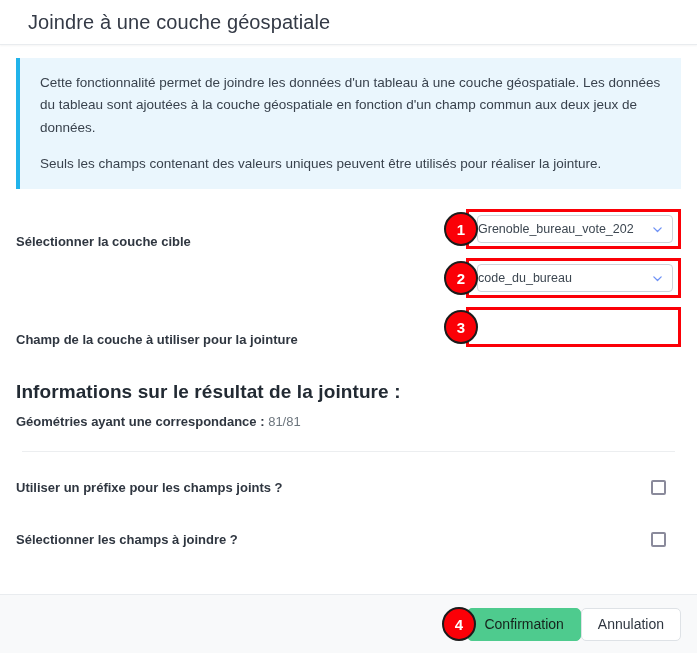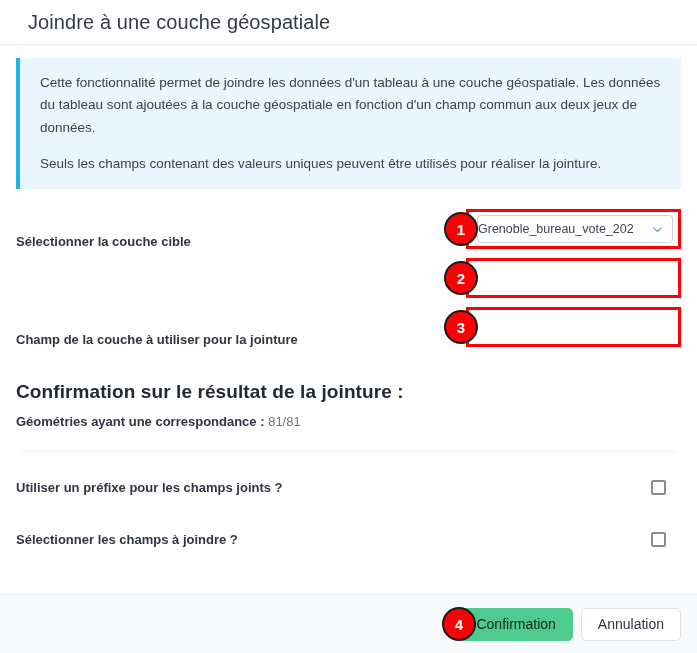--- a/index.html
+++ b/index.html
@@ -238,21 +238,20 @@
     padding: 0 16px;
     height: 33px;
     display: inline-flex;
     align-items: center;
     justify-content: center;
   }
   .btn-confirm {
     background: #4ecb8e;
     border: 1px solid #4ecb8e;
     color: #16231c;
-    margin-right: 8px;
   }
   .btn-cancel {
     background: #ffffff;
     border: 1px solid #dee2e6;
     color: #2f3640;
   }
 </style>
 </head>
 <body>
 
@@ -279,30 +278,38 @@
           <svg class="chevron-down" viewBox="0 0 16 16" fill="none" xmlns="http://www.w3.org/2000/svg">
             <path d="M3.5 6 L8 10.5 L12.5 6" stroke="#6f92f5" stroke-width="1.6" stroke-linecap="round" stroke-linejoin="round"></path>
           </svg>
         </span>
       </div>
     </div>
 
     <div class="form-row">
       <div class="select-highlight"></div>
       <div class="badge badge-2">2</div>
+      <div class="select-wrap">
+        <span class="select-value">code_du_bureau</span>
+        <span>
+          <svg class="chevron-down" viewBox="0 0 16 16" fill="none" xmlns="http://www.w3.org/2000/svg">
+            <path d="M3.5 6 L8 10.5 L12.5 6" stroke="#6f92f5" stroke-width="1.6" stroke-linecap="round" stroke-linejoin="round"></path>
+          </svg>
+        </span>
+      </div>
     </div>
 
     <div class="form-row">
       <div class="row-label">Champ de la couche à utiliser pour la jointure</div>
       <div class="select-highlight"></div>
       <div class="badge badge-3">3</div>
     </div>
 
     <div class="results-section">
-      <h2 class="results-heading">Confirmation sur le résultat de la jointure :</h2>
+      <h2 class="results-heading">Informations sur le résultat de la jointure :</h2>
       <p class="result-line">
         <span class="rl-label">Géométries ayant une correspondance :</span>
         <span class="rl-value">81/81</span>
       </p>
     </div>
 
     <hr class="section-divider">
 
     <div class="checkbox-row">
       <span class="cb-label">Utiliser un préfixe pour les champs joints ?</span>

